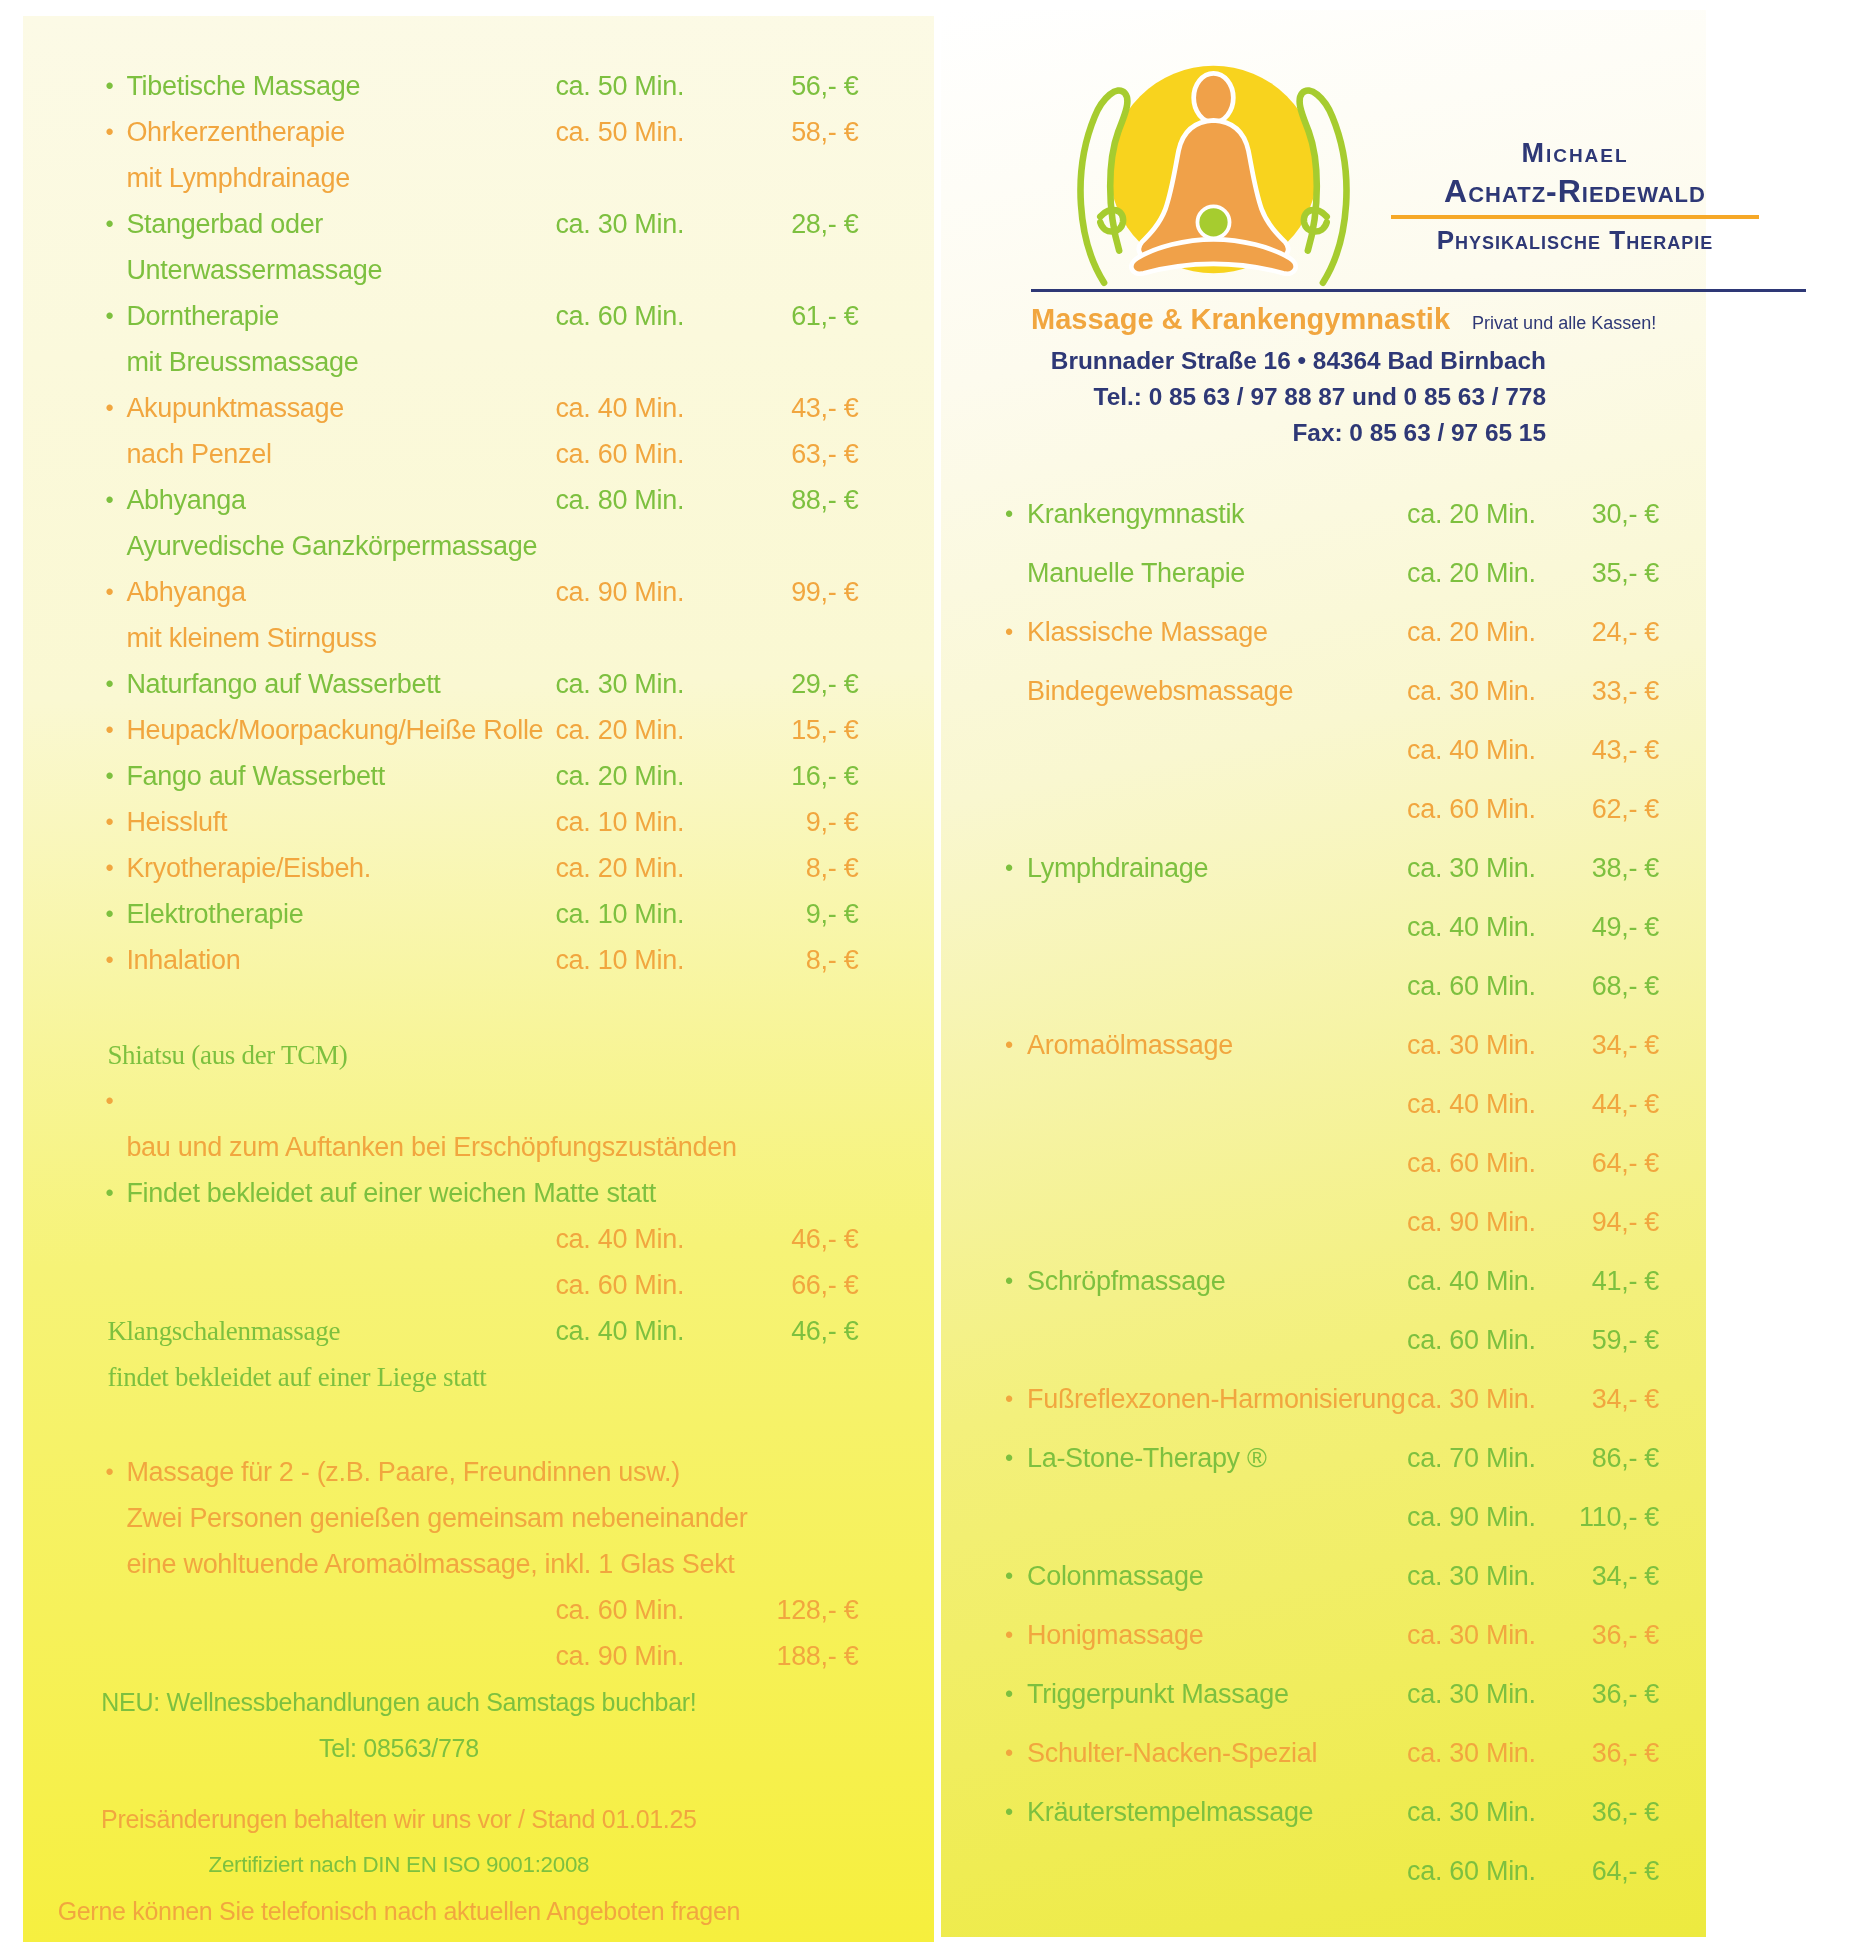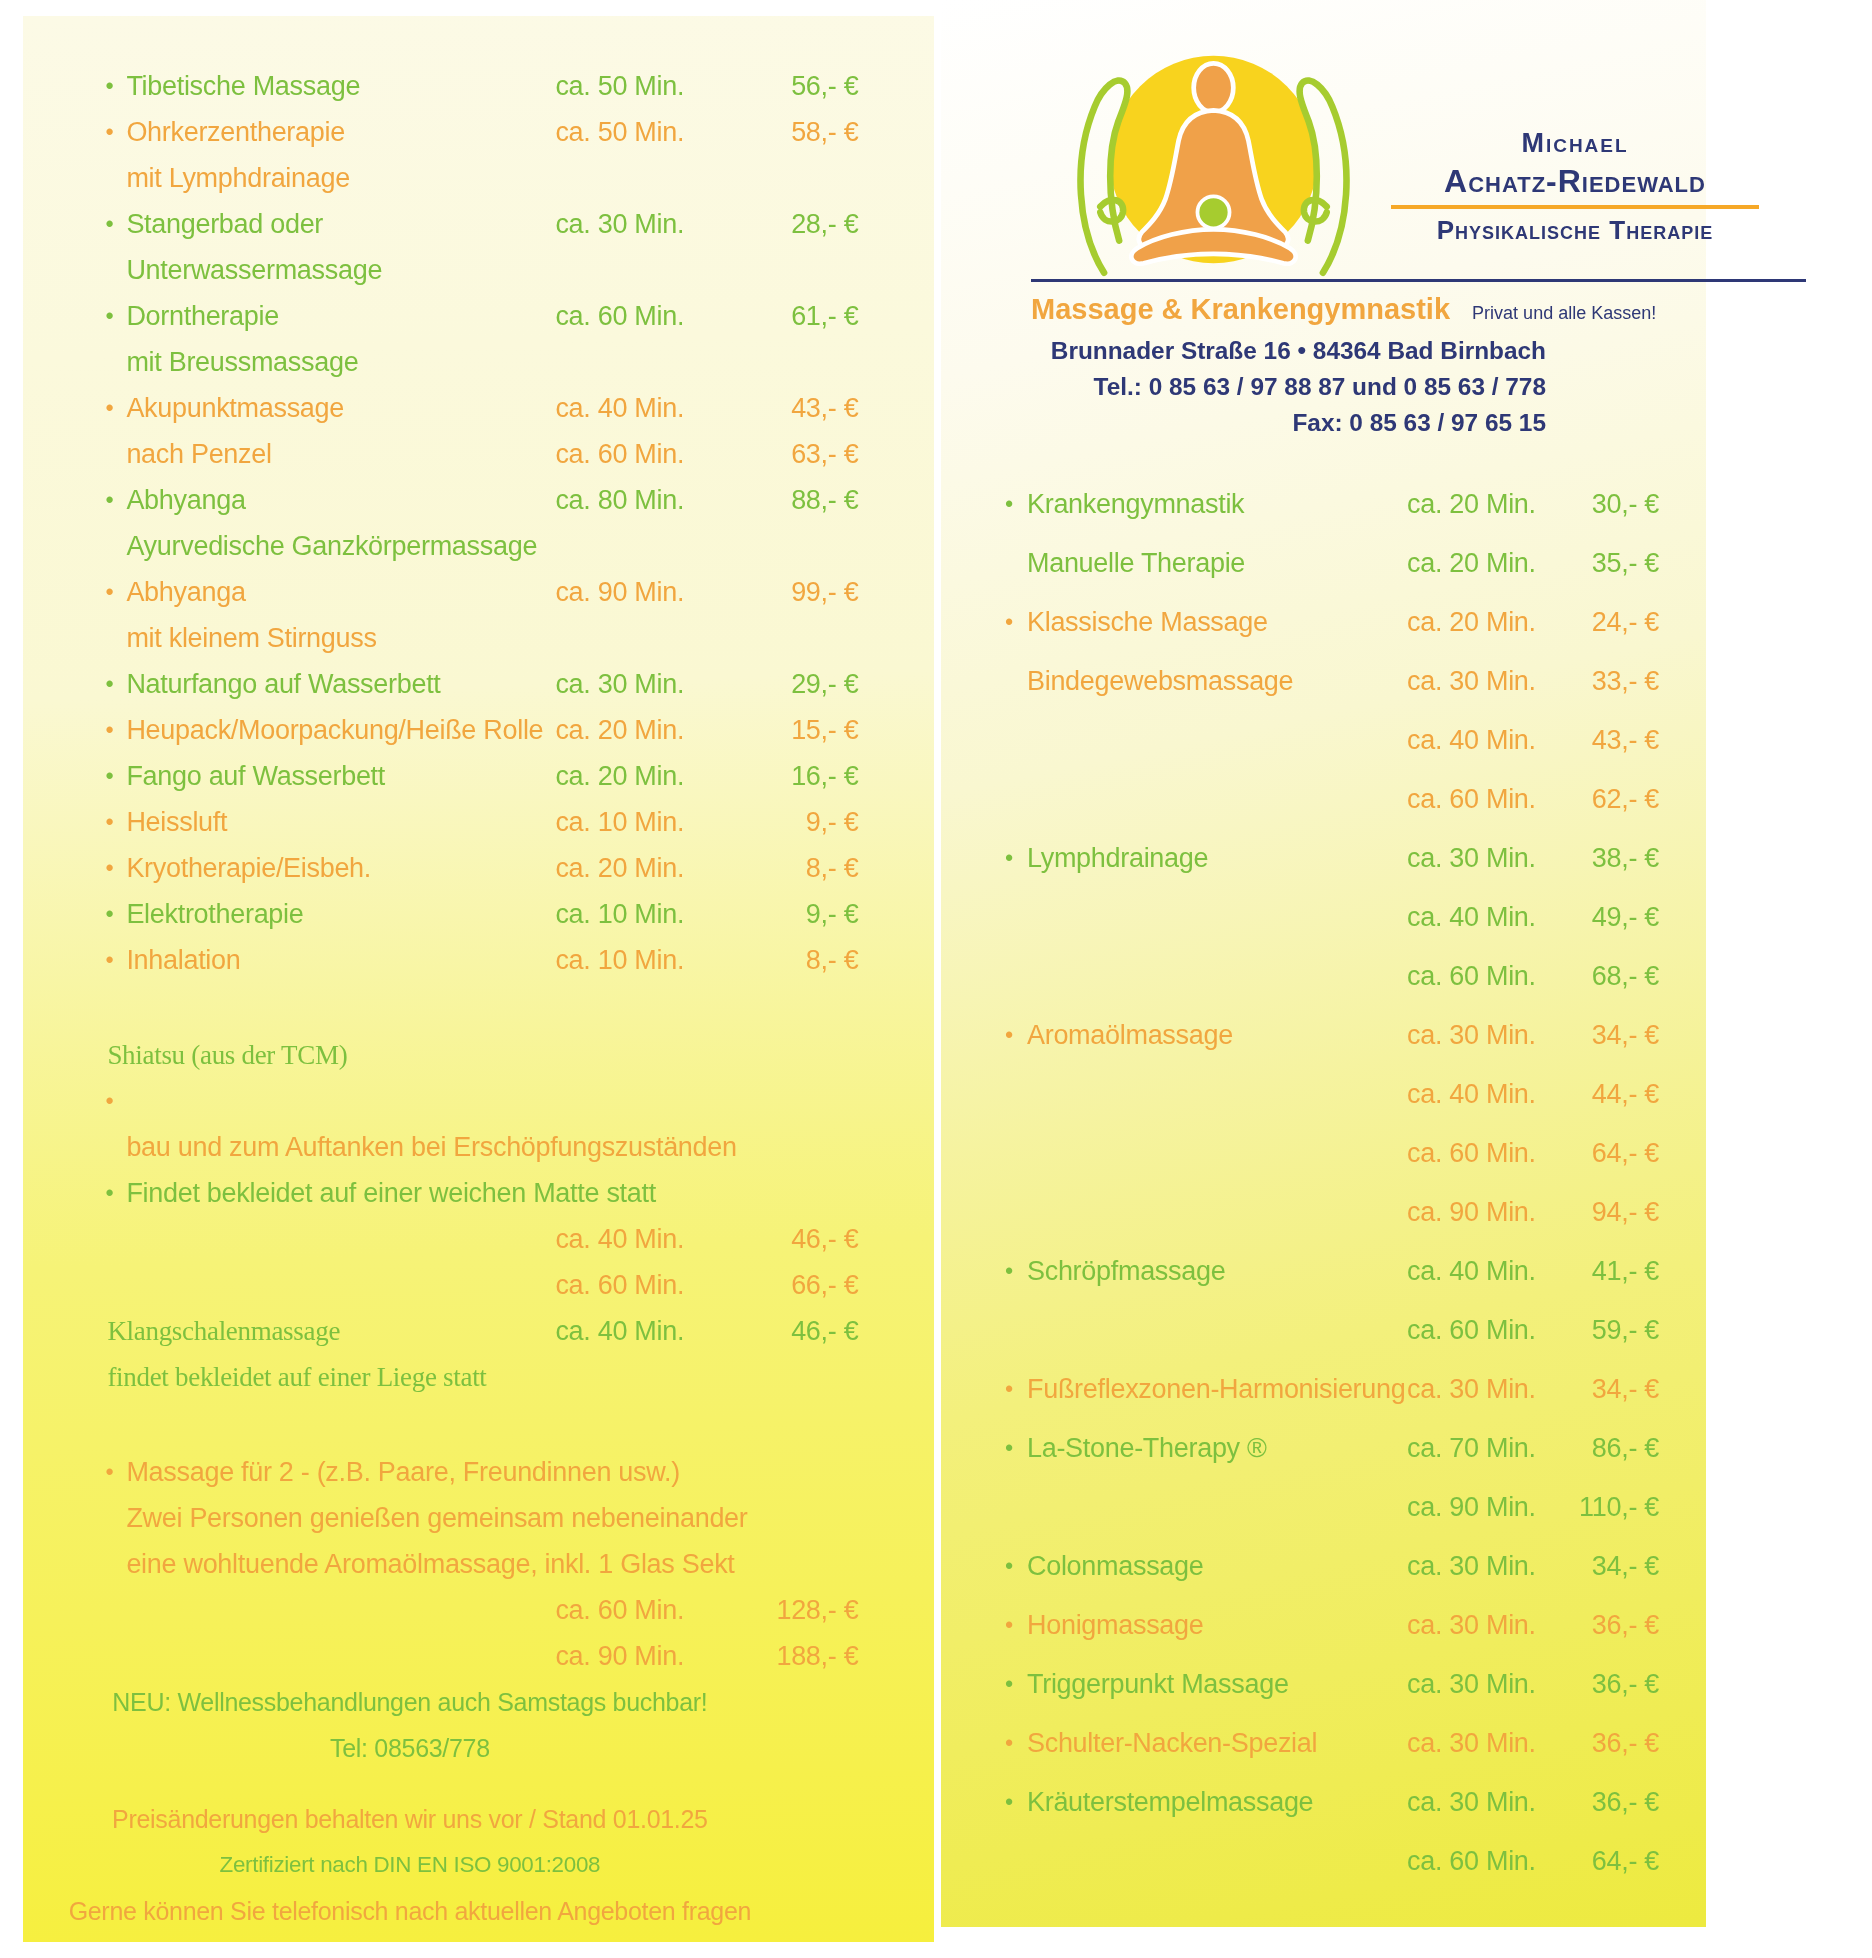--- a/index.html
+++ b/index.html
@@ -24,21 +24,21 @@
   .lrow .d{position:absolute;left:532px;}
   .lrow .p{position:absolute;right:76px;text-align:right;}
   .lrow.gap{margin-top:49px;}
   .frow{height:46px;line-height:46px;font-size:25px;width:751px;text-align:center;letter-spacing:-0.3px;}
   .frow.small{font-size:22.4px;}
   .frow.gap1{margin-top:11.7px;}
   .frow.gap2{margin-top:25px;}
 
   
   .panel-right{
-    position:absolute;left:941px;top:0;width:765px;height:1927px;
+    position:absolute;left:941px;top:10px;width:765px;height:1927px;
     background:linear-gradient(168deg,#ffffff 0%,#fdfbee 18%,#f9f7d0 38%,#f3f07c 68%,#edea3f 100%);
   }
   .logo{position:absolute;left:102px;top:17.6px;width:341px;height:283px;}
   .brand{position:absolute;left:444px;top:125px;width:380px;text-align:center;color:var(--navy);font-weight:bold;font-variant:small-caps;}
   .brand .first{font-size:27px;line-height:37px;letter-spacing:2px;display:block;}
   .brand .last{font-size:32px;line-height:39px;letter-spacing:1px;display:block;}
   .brand .rule{height:3.9px;background:var(--rule_orange);margin:3.9px 5.9px;}
   .brand .sub{font-size:26px;line-height:35px;letter-spacing:1px;display:block;}
   .navy-rule{position:absolute;left:90px;top:279px;width:775px;height:2.9px;background:var(--navy);}
   .tagline{position:absolute;left:90px;top:289px;height:41px;line-height:41px;white-space:nowrap;}
@@ -249,21 +249,21 @@
         <span class="d">ca. 60 Min.</span>
         <span class="p">128,- €</span>
       </div>
       <div class="lrow orange">
         <span class="bullet"></span>
         <span class="t"></span>
         <span class="d">ca. 90 Min.</span>
         <span class="p">188,- €</span>
       </div>
     </div>
-  <div style="position:absolute;left:11px;top:1652px;right:0;">
+  <div style="position:absolute;left:0;top:1652px;right:0;">
 
   <div class="frow green gap1">
         <span>NEU: Wellnessbehandlungen auch Samstags buchbar!</span>
       </div>
       <div class="frow green">
         <span>Tel: 08563/778</span>
       </div>
       <div class="frow orange gap2">
         <span>Preisänderungen behalten wir uns vor / Stand 01.01.25</span>
       </div>

